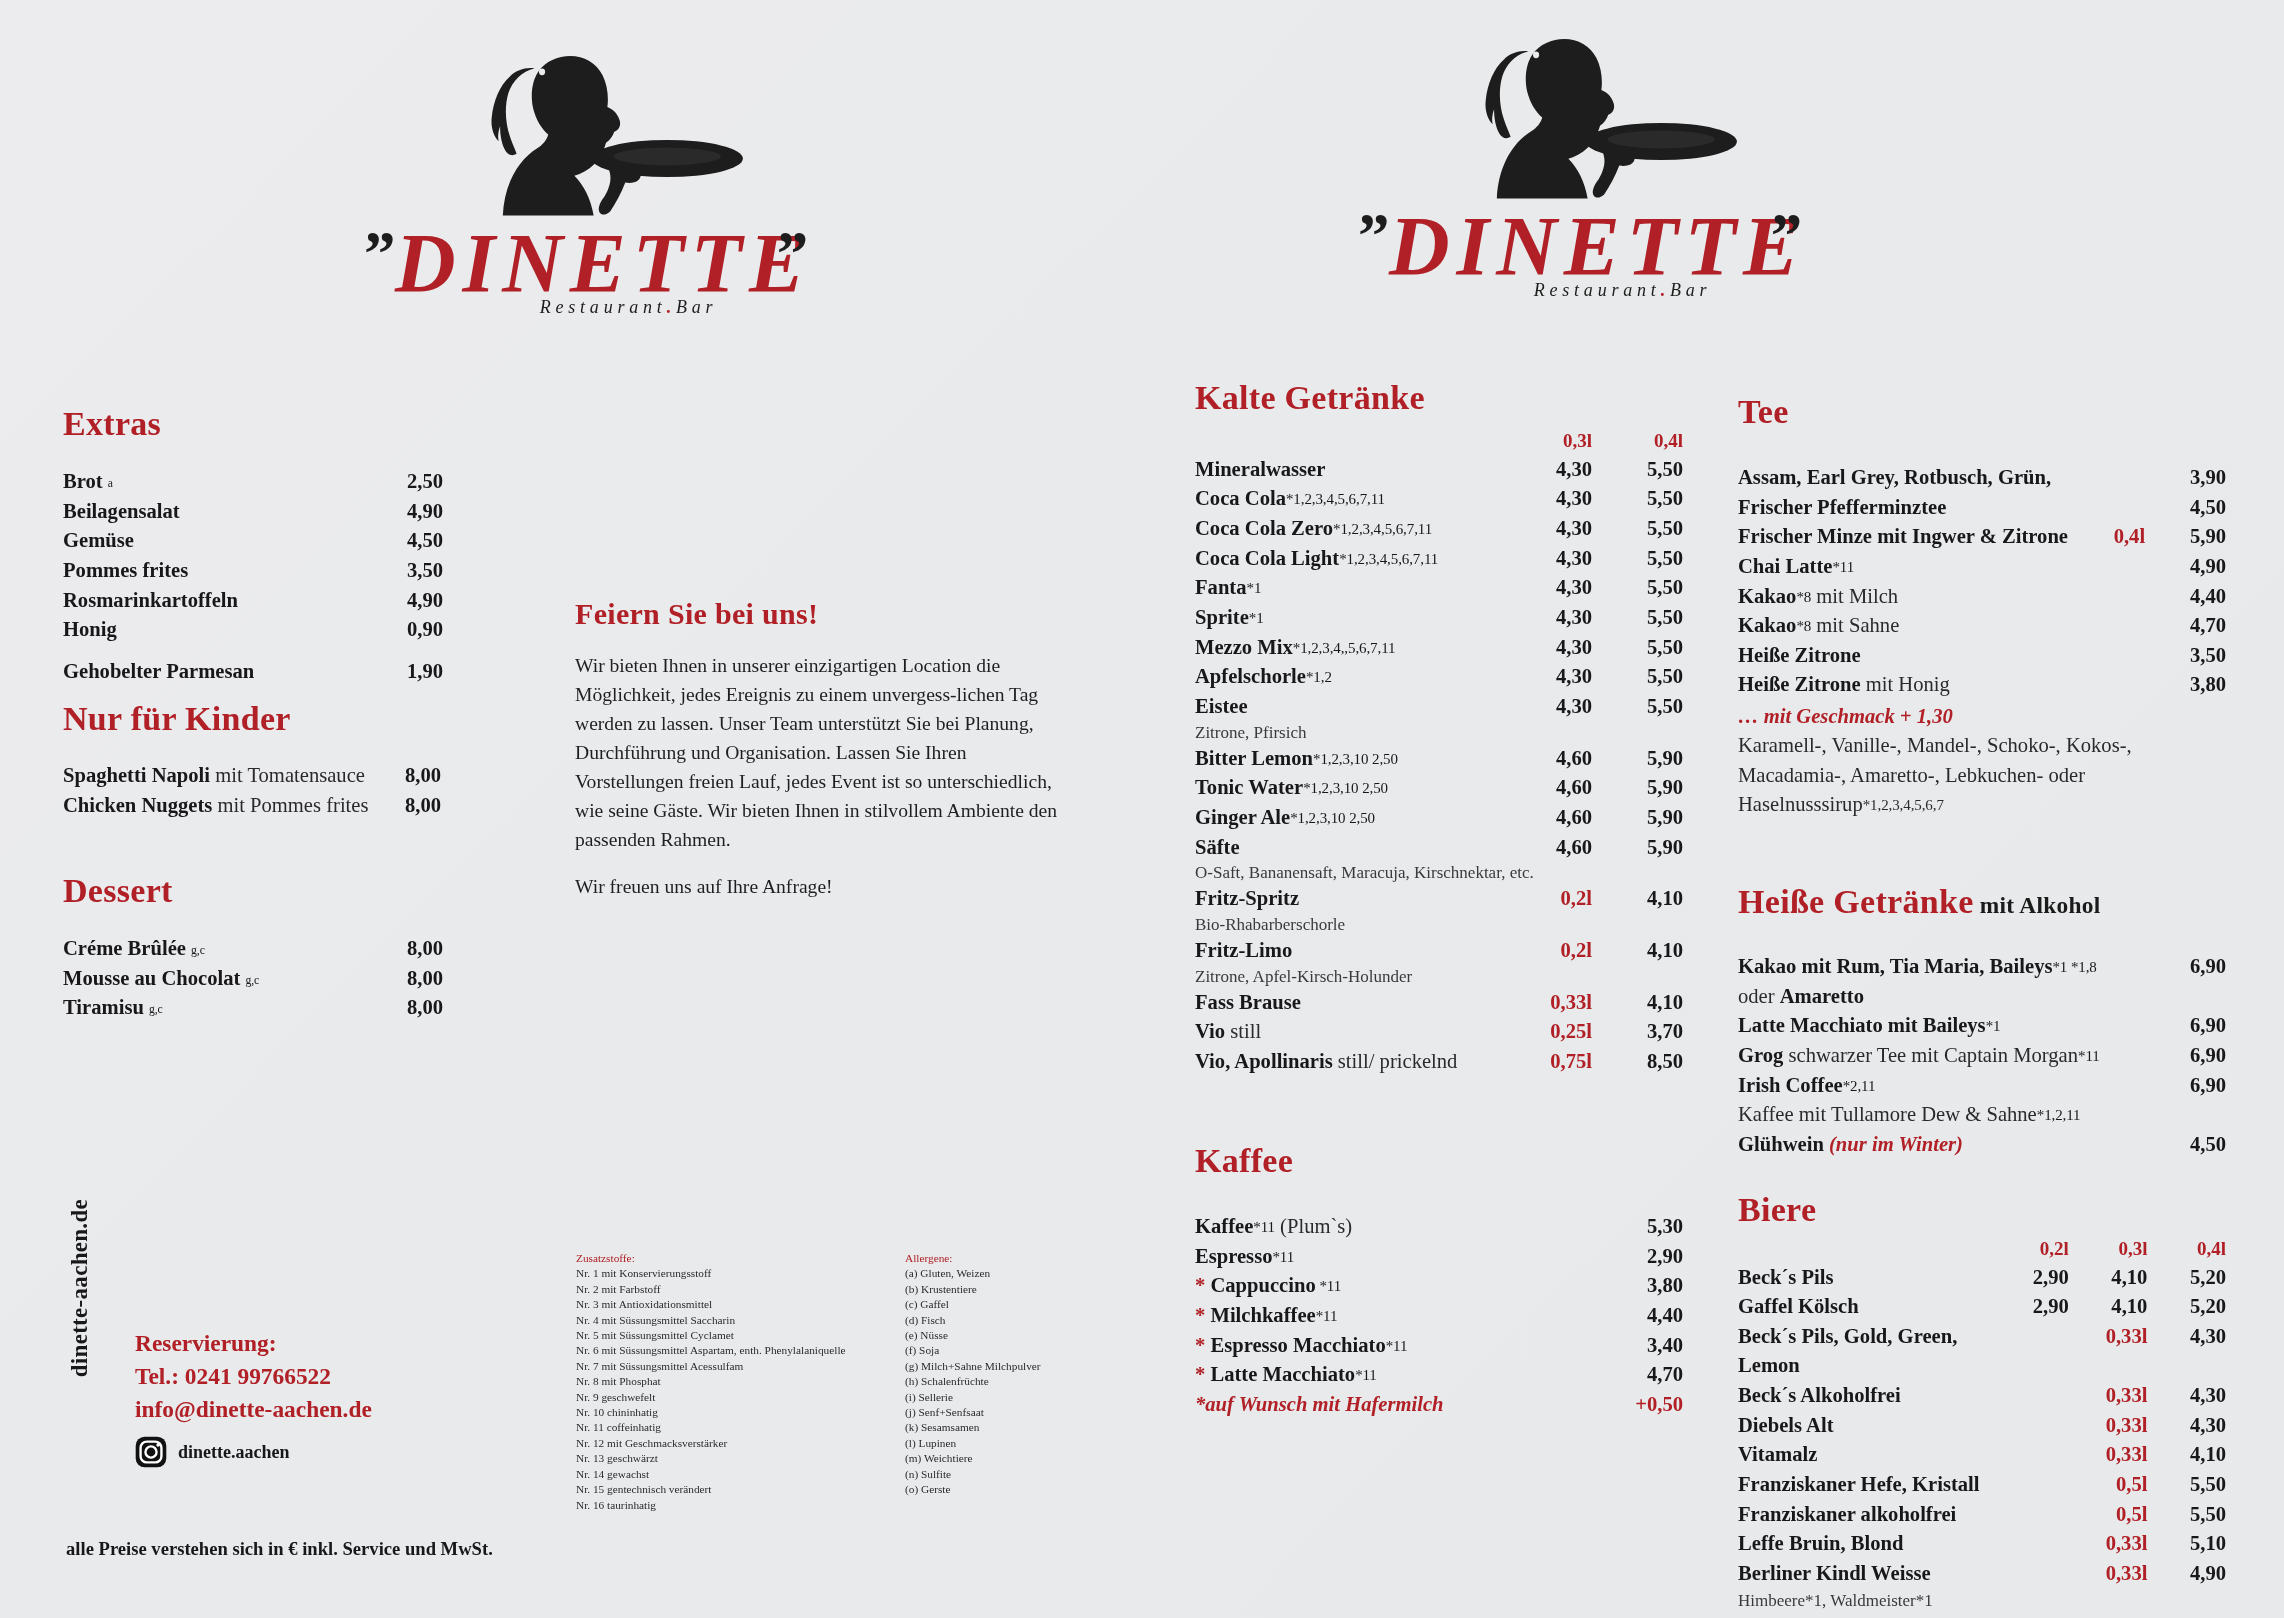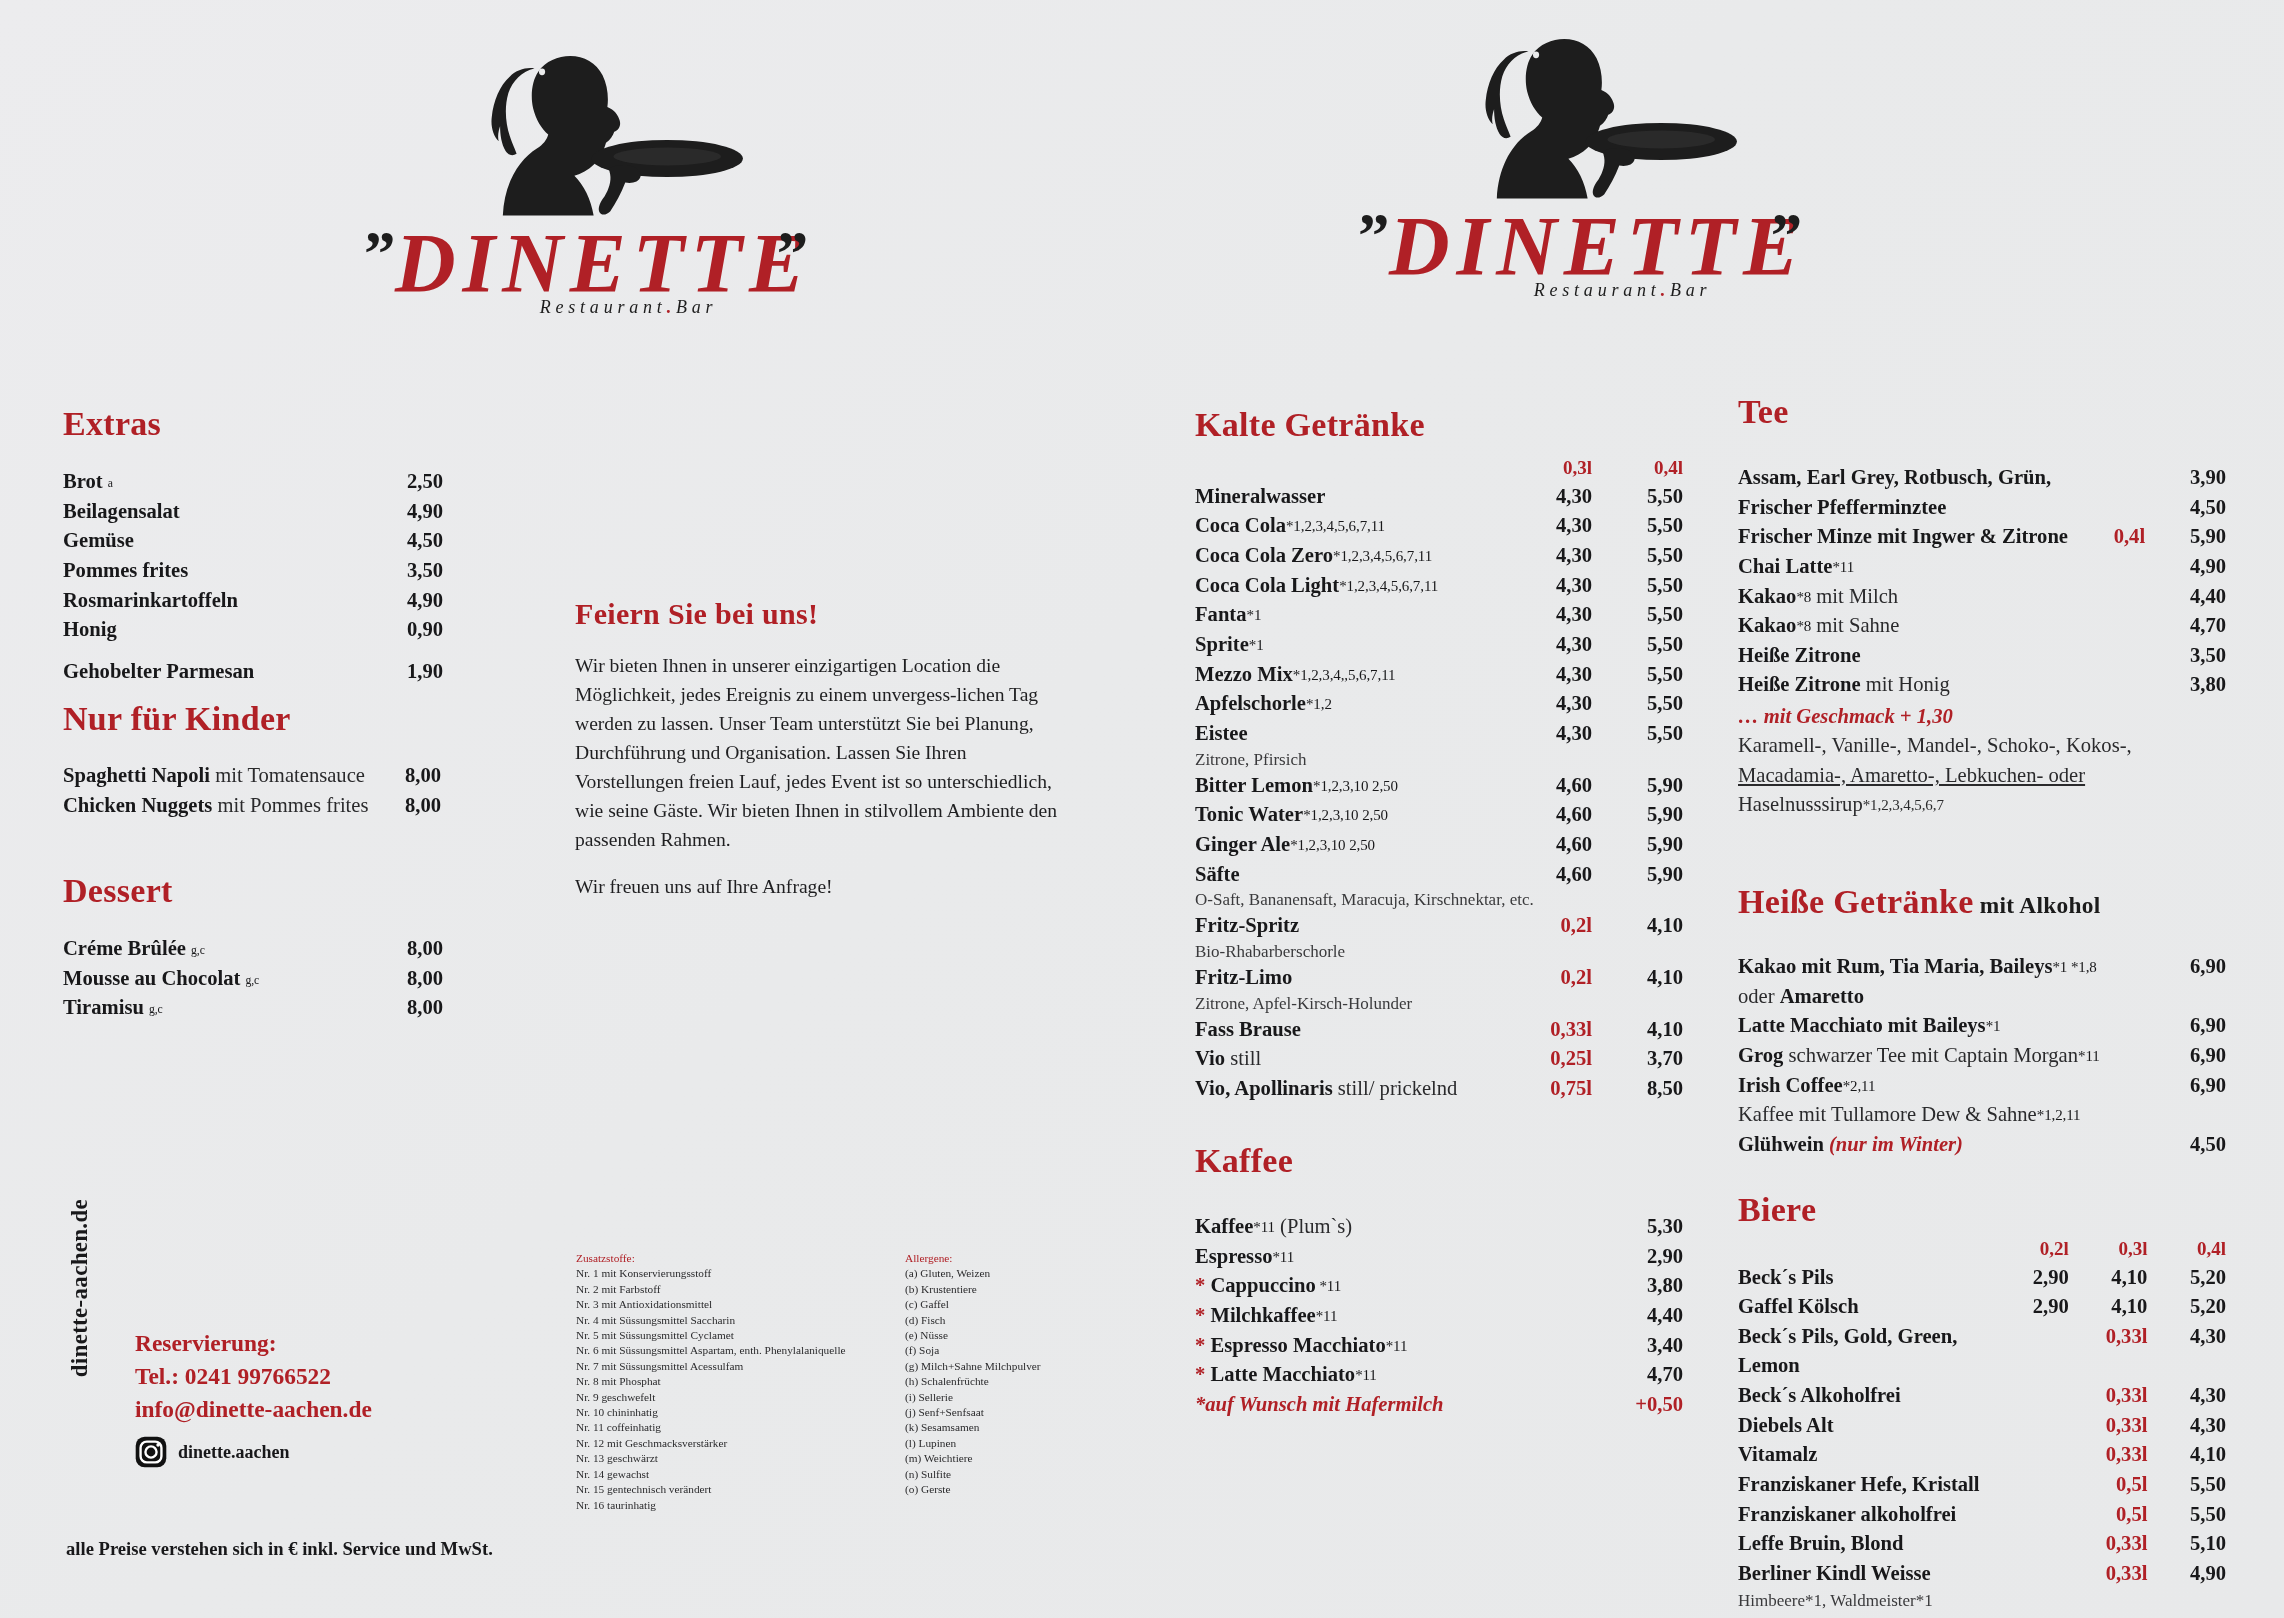--- a/index.html
+++ b/index.html
@@ -299,21 +299,21 @@
         <rect x="1" y="1" width="44" height="44" rx="13" fill="#111"></rect>
         <rect x="8" y="8" width="30" height="30" rx="9" fill="none" stroke="#fff" stroke-width="3.4"></rect>
         <circle cx="23" cy="23" r="8" fill="none" stroke="#fff" stroke-width="3.4"></circle>
         <circle cx="33.2" cy="12.8" r="2.6" fill="#fff"></circle>
       </svg>
       <span class="ig-label">dinette.aachen</span>
     </div>
   </div>
   <div class="footnote" style="left:66px; top:1538px;">alle Preise verstehen sich in € inkl. Service und MwSt.</div>
 
-  <div class="block" style="left:1195px; top:408px; width:488px;">
+  <div class="block" style="left:1195px; top:381px; width:488px;">
     <div class="sec-head">Kalte Getränke</div>
     <div class="g2 rowline" style="margin-top:12.4px;">
       <div></div>
       <div class="colhead">0,3l</div>
       <div class="colhead">0,4l</div>
     </div>
     <div id="cold-list">
         <div class="g2 rowline">
           <div class="nmcell">Mineralwasser</div>
           <div class="pr">4,30</div>
@@ -483,21 +483,21 @@
           <div class="pr red"></div>
           <div class="pr">3,50</div>
         </div>
         <div class="rowline" style="display: grid; grid-template-columns: 1fr 63px 74px; column-gap: 6.9px; align-items: baseline;">
           <div class="nmcell">Heiße Zitrone<span class="lt"> mit Honig</span></div>
           <div class="pr red"></div>
           <div class="pr">3,80</div>
         </div>
         <div class="nmcell allred rowline" style="margin-top: 1.4px;">… mit Geschmack + 1,30</div>
         <div class="nmcell rowline" style="font-weight: 400; color: rgb(42, 42, 44);">Karamell-, Vanille-, Mandel-, Schoko-, Kokos-,</div>
-        <div class="nmcell rowline" style="font-weight: 400; color: rgb(42, 42, 44); text-decoration: underline;">Macadamia-, Amaretto-, Lebkuchen- oder</div>
+        <div class="nmcell rowline" style="font-weight: 400; color: rgb(42, 42, 44);">Macadamia-, Amaretto-, Lebkuchen- oder</div>
         <div class="nmcell rowline" style="font-weight: 400; color: rgb(42, 42, 44);">Haselnusssirup<span class="sup">*1,2,3,4,5,6,7</span></div>
       </div>
   </div>
 
   <div class="block" style="left:1738px; top:885px; width:488px;">
     <div class="sec-head">
       <span>Heiße Getränke</span><span class="sub"> mit Alkohol</span>
     </div>
     <div id="hotalc-list" style="margin-top:33px;">
         <div class="g1 rowline">

